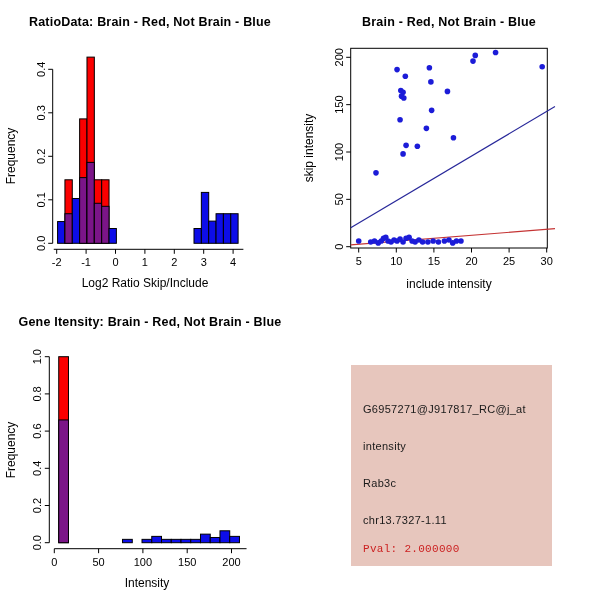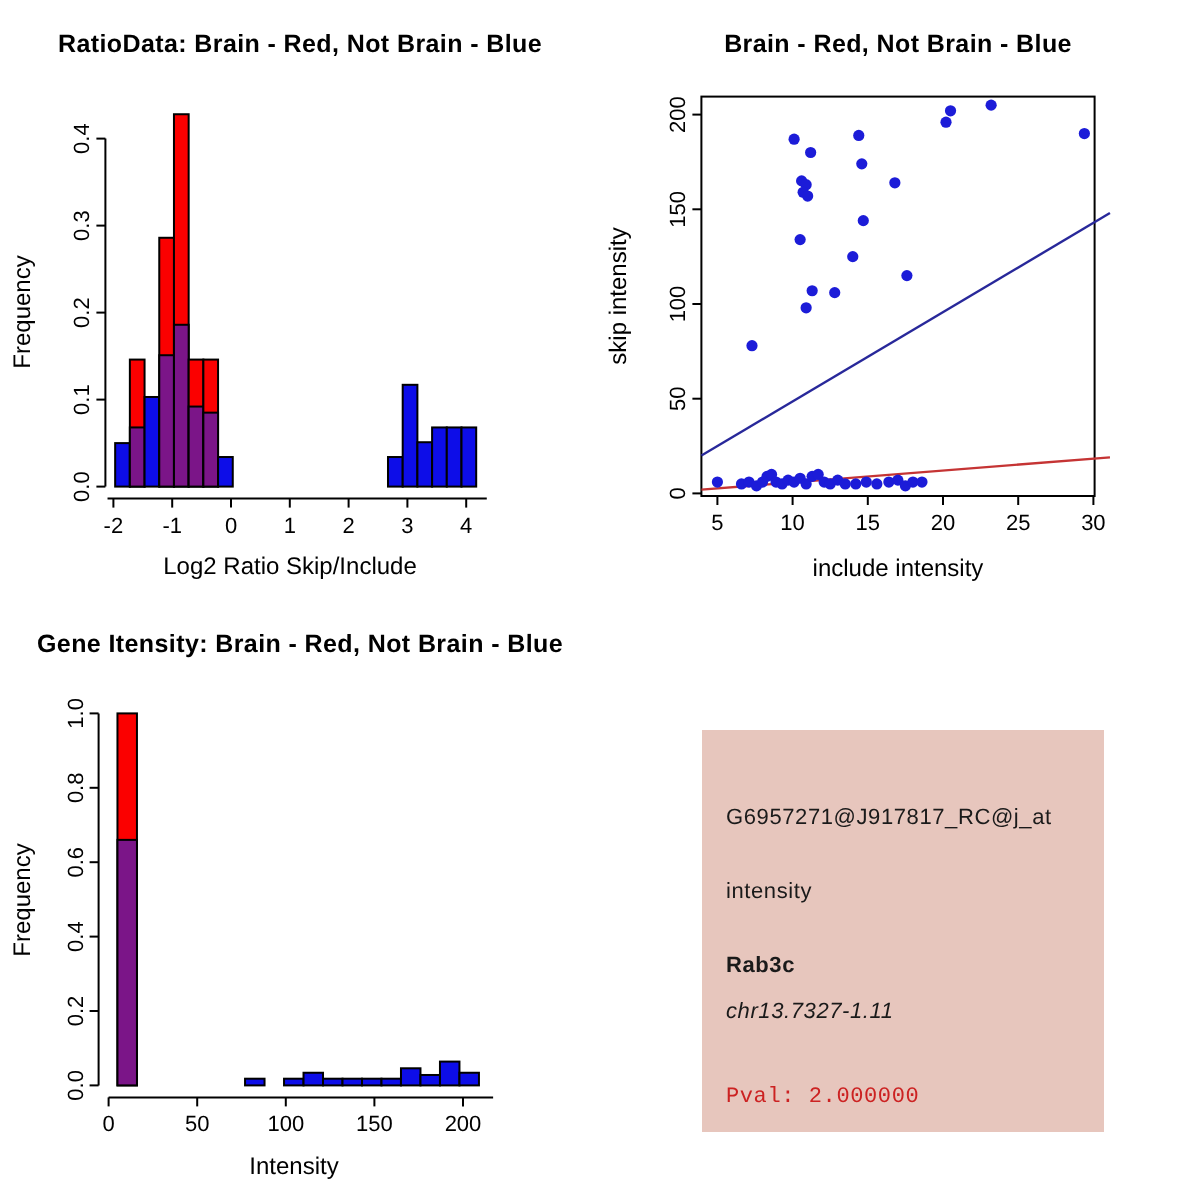--- a/index.html
+++ b/index.html
@@ -27,22 +27,22 @@
   .info-line {
     position: absolute;
     left: 12px;
     font-size: 11px;
     letter-spacing: 0.3px;
     white-space: nowrap;
     color: #1a1a1a;
   }
   .info-line.l1 { top: 38px; }
   .info-line.l2 { top: 75px; }
-  .info-line.l3 { top: 112px; font-weight: bold; }
-  .info-line.l4 { top: 135px; font-style: italic; }
+  .info-line.l3 { top: 112px; }
+  .info-line.l4 { top: 149px; }
   .info-line.l5 { top: 178px; }
 </style>
 </head>
 <body>
 
 <div class="canvas">
 
   <svg class="panel" style="left:0; top:0;" width="300" height="300">
       <text x="150" y="26" class="chart-title" text-anchor="middle">RatioData: Brain - Red, Not Brain - Blue</text>
       <text x="145" y="287" class="axis-label" text-anchor="middle">Log2 Ratio Skip/Include</text>

